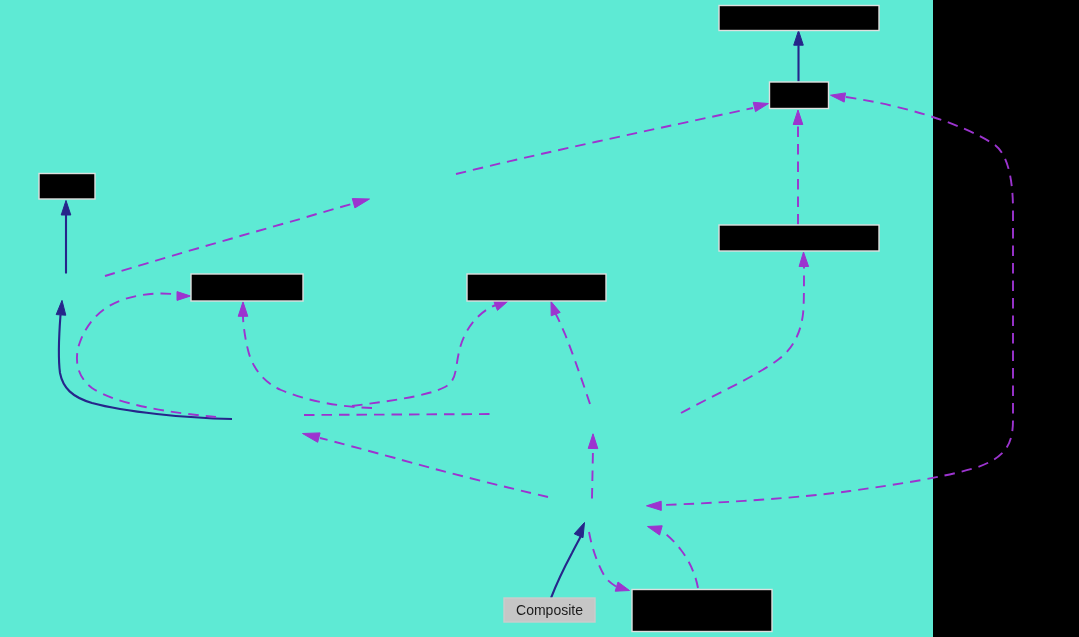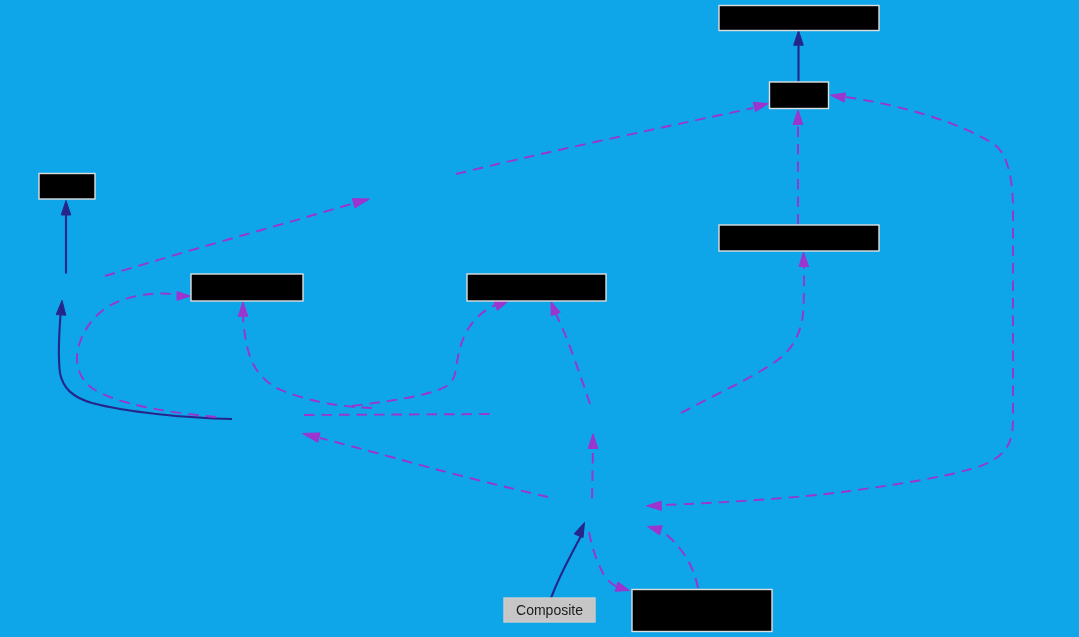--- a/index.html
+++ b/index.html
@@ -6,23 +6,23 @@
     margin: 0;
     padding: 0;
     background: #000000;
     width: 1079px;
     height: 637px;
     overflow: hidden;
     font-family: "Liberation Sans", sans-serif;
   }
   #diagram-root {
     position: relative;
-    width: 1079px;
+    width: 933px;
     height: 637px;
-    background: #0ea5e9;
+    background: #5eead4;
   }
   svg { display: block; }
   .node-label {
     font-family: "Liberation Sans", sans-serif;
     font-size: 14px;
   }
 </style>
 </head>
 <body>
 

